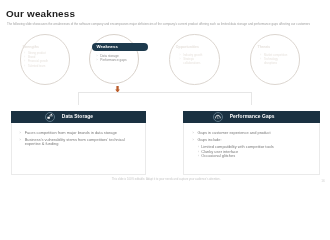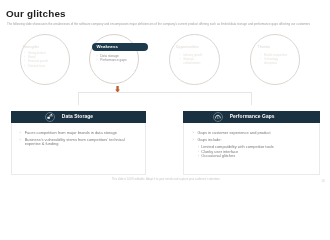--- a/index.html
+++ b/index.html
@@ -46,21 +46,21 @@
   .subitem{display:flex;align-items:flex-start;}
   .subitem .bt{width:3.2px;flex:none;color:#b2b2b2;font-size:2.8px;line-height:4.2px;}
 
   .footer{position:absolute;left:111.8px;top:177.3px;font-size:2.78px;color:#c6c6c6;white-space:nowrap;}
   .pageno{position:absolute;right:5.3px;top:179.3px;font-size:3.2px;color:#d0d0d0;}
 </style>
 </head>
 <body>
 
 <div class="slide">
-  <div class="title">Our glitches</div>
+  <div class="title">Our weakness</div>
   <div class="subtitle">The following slide showcases the weaknesses of the software company and encompasses major deficiencies of the company's current product offering such as limited data storage and performance gaps affecting our customers</div>
 
   <div class="circle" style="left:19.7px;top:34.3px;"></div>
   <div class="circle active" style="left:89px;top:34px;"></div>
   <div class="circle" style="left:169.2px;top:34.3px;"></div>
   <div class="circle" style="left:249.8px;top:34.3px;"></div>
 
   <div class="pill-ghost" style="left:22.4px;top:42.5px;width:40px;">
     <span class="pill-label">Strengths</span>
   </div>

